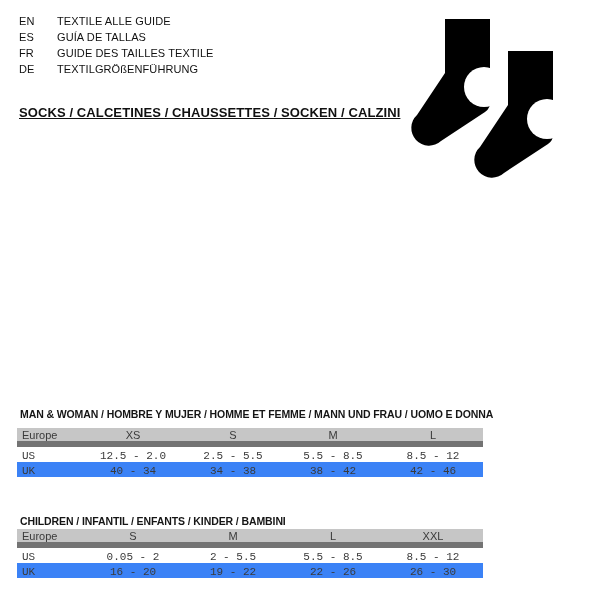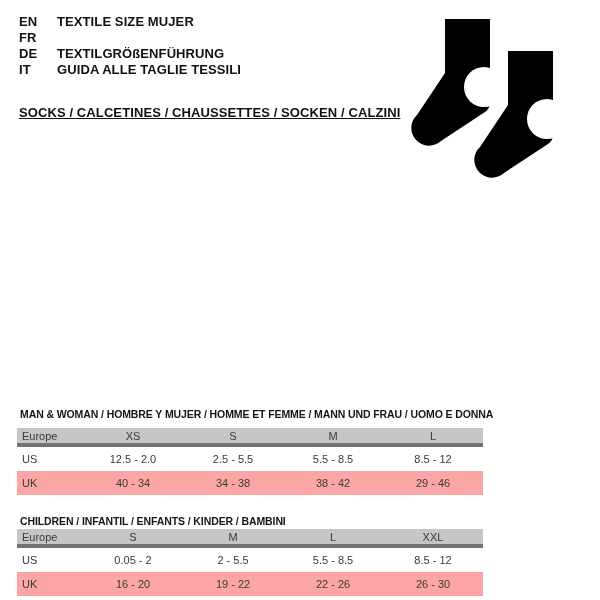--- a/index.html
+++ b/index.html
@@ -3,21 +3,21 @@
 <meta charset="utf-8">
 <style>
   * { margin: 0; padding: 0; box-sizing: border-box; }
   html, body { width: 600px; height: 600px; background: #ffffff; overflow: hidden; }
   body { font-family: "Liberation Sans", sans-serif; position: relative; }
 
   
   .lang-block { position: absolute; left: 19px; top: 13px; }
   .lang-row { display: flex; height: 16px; align-items: center; }
   .lang-code, .lang-label {
-    font-size: 13px; font-weight: bold; color: #111111; letter-spacing: 0.1px;
+    font-size: 11px; font-weight: normal; color: #111111; letter-spacing: 0.1px;
   }
   .lang-code { width: 38px; }
 
   
   .category-line {
     position: absolute; left: 19px; top: 105px;
     font-size: 13px; font-weight: bold; color: #111111; letter-spacing: 0.1px;
     white-space: nowrap;
     text-decoration: underline;
   }
@@ -33,54 +33,55 @@
   }
   .title-1 { top: 408px; }
   .title-2 { top: 515px; }
 
   .size-table { position: absolute; left: 17px; width: 466px; }
   .table-1 { top: 428px; }
   .table-2 { top: 529px; }
 
   .thead {
     display: flex; height: 19px; align-items: center;
-    background: #c6c6c6; border-bottom: 4px solid #737373;
+    background: #c6c6c6; border-bottom: 6px solid #737373;
   }
-  .trow { display: flex; height: 24px; align-items: center; }
+  .trow { display: flex; height: 15px; align-items: flex-end; font-family: Liberation Mono, monospace; }
   .row-even { background: #ffffff; }
-  .row-odd  { background: #fca5a5; }
+  .row-odd  { background: #3b82f6; }
 
   .cell {
     flex: 1; text-align: center;
     font-size: 11px; color: #3a3a3a; letter-spacing: 0;
   }
   .cell.col0 {
     flex: 0 0 66px; text-align: left; padding-left: 5px;
   }
 </style>
 </head>
 <body>
 
 <div>
 
   <div class="lang-block">
     <div class="lang-row">
       <span class="lang-code">EN</span>
-      <span class="lang-label">TEXTILE SIZE MUJER</span>
+      <span class="lang-label">TEXTILE ALLE GUIDE</span>
+    </div>
+    <div class="lang-row">
+      <span class="lang-code">ES</span>
+      <span class="lang-label">GUÍA DE TALLAS</span>
     </div>
     <div class="lang-row">
       <span class="lang-code">FR</span>
+      <span class="lang-label">GUIDE DES TAILLES TEXTILE</span>
     </div>
     <div class="lang-row">
       <span class="lang-code">DE</span>
       <span class="lang-label">TEXTILGRÖßENFÜHRUNG</span>
-    </div>
-    <div class="lang-row">
-      <span class="lang-code">IT</span>
-      <span class="lang-label">GUIDA ALLE TAGLIE TESSILI</span>
     </div>
   </div>
 
   <div class="category-line">SOCKS / CALCETINES / CHAUSSETTES / SOCKEN / CALZINI</div>
 
   <svg class="socks-icon" viewBox="0 0 210 190" xmlns="http://www.w3.org/2000/svg" aria-hidden="true">
     <g transform="translate(13,17)">
       <path fill="#000000" d="M 42 2 L 87 2 L 87 83 Q 88 91 82 95 L 38 124 A 17.5 17.5 0 0 1 14 98 L 42 56 Z"></path>
     </g>
     <circle cx="94" cy="87" r="20" fill="#ffffff"></circle>
@@ -104,21 +105,21 @@
       <div class="cell">12.5 - 2.0</div>
       <div class="cell">2.5 - 5.5</div>
       <div class="cell">5.5 - 8.5</div>
       <div class="cell">8.5 - 12</div>
     </div>
     <div class="trow row-odd">
       <div class="cell col0">UK</div>
       <div class="cell">40 - 34</div>
       <div class="cell">34 - 38</div>
       <div class="cell">38 - 42</div>
-      <div class="cell">29 - 46</div>
+      <div class="cell">42 - 46</div>
     </div>
   </div>
 
   <div class="table-title title-2">CHILDREN / INFANTIL / ENFANTS / KINDER / BAMBINI</div>
   <div class="size-table table-2">
     <div class="thead">
       <div class="cell col0">Europe</div>
       <div class="cell">S</div>
       <div class="cell">M</div>
       <div class="cell">L</div>

